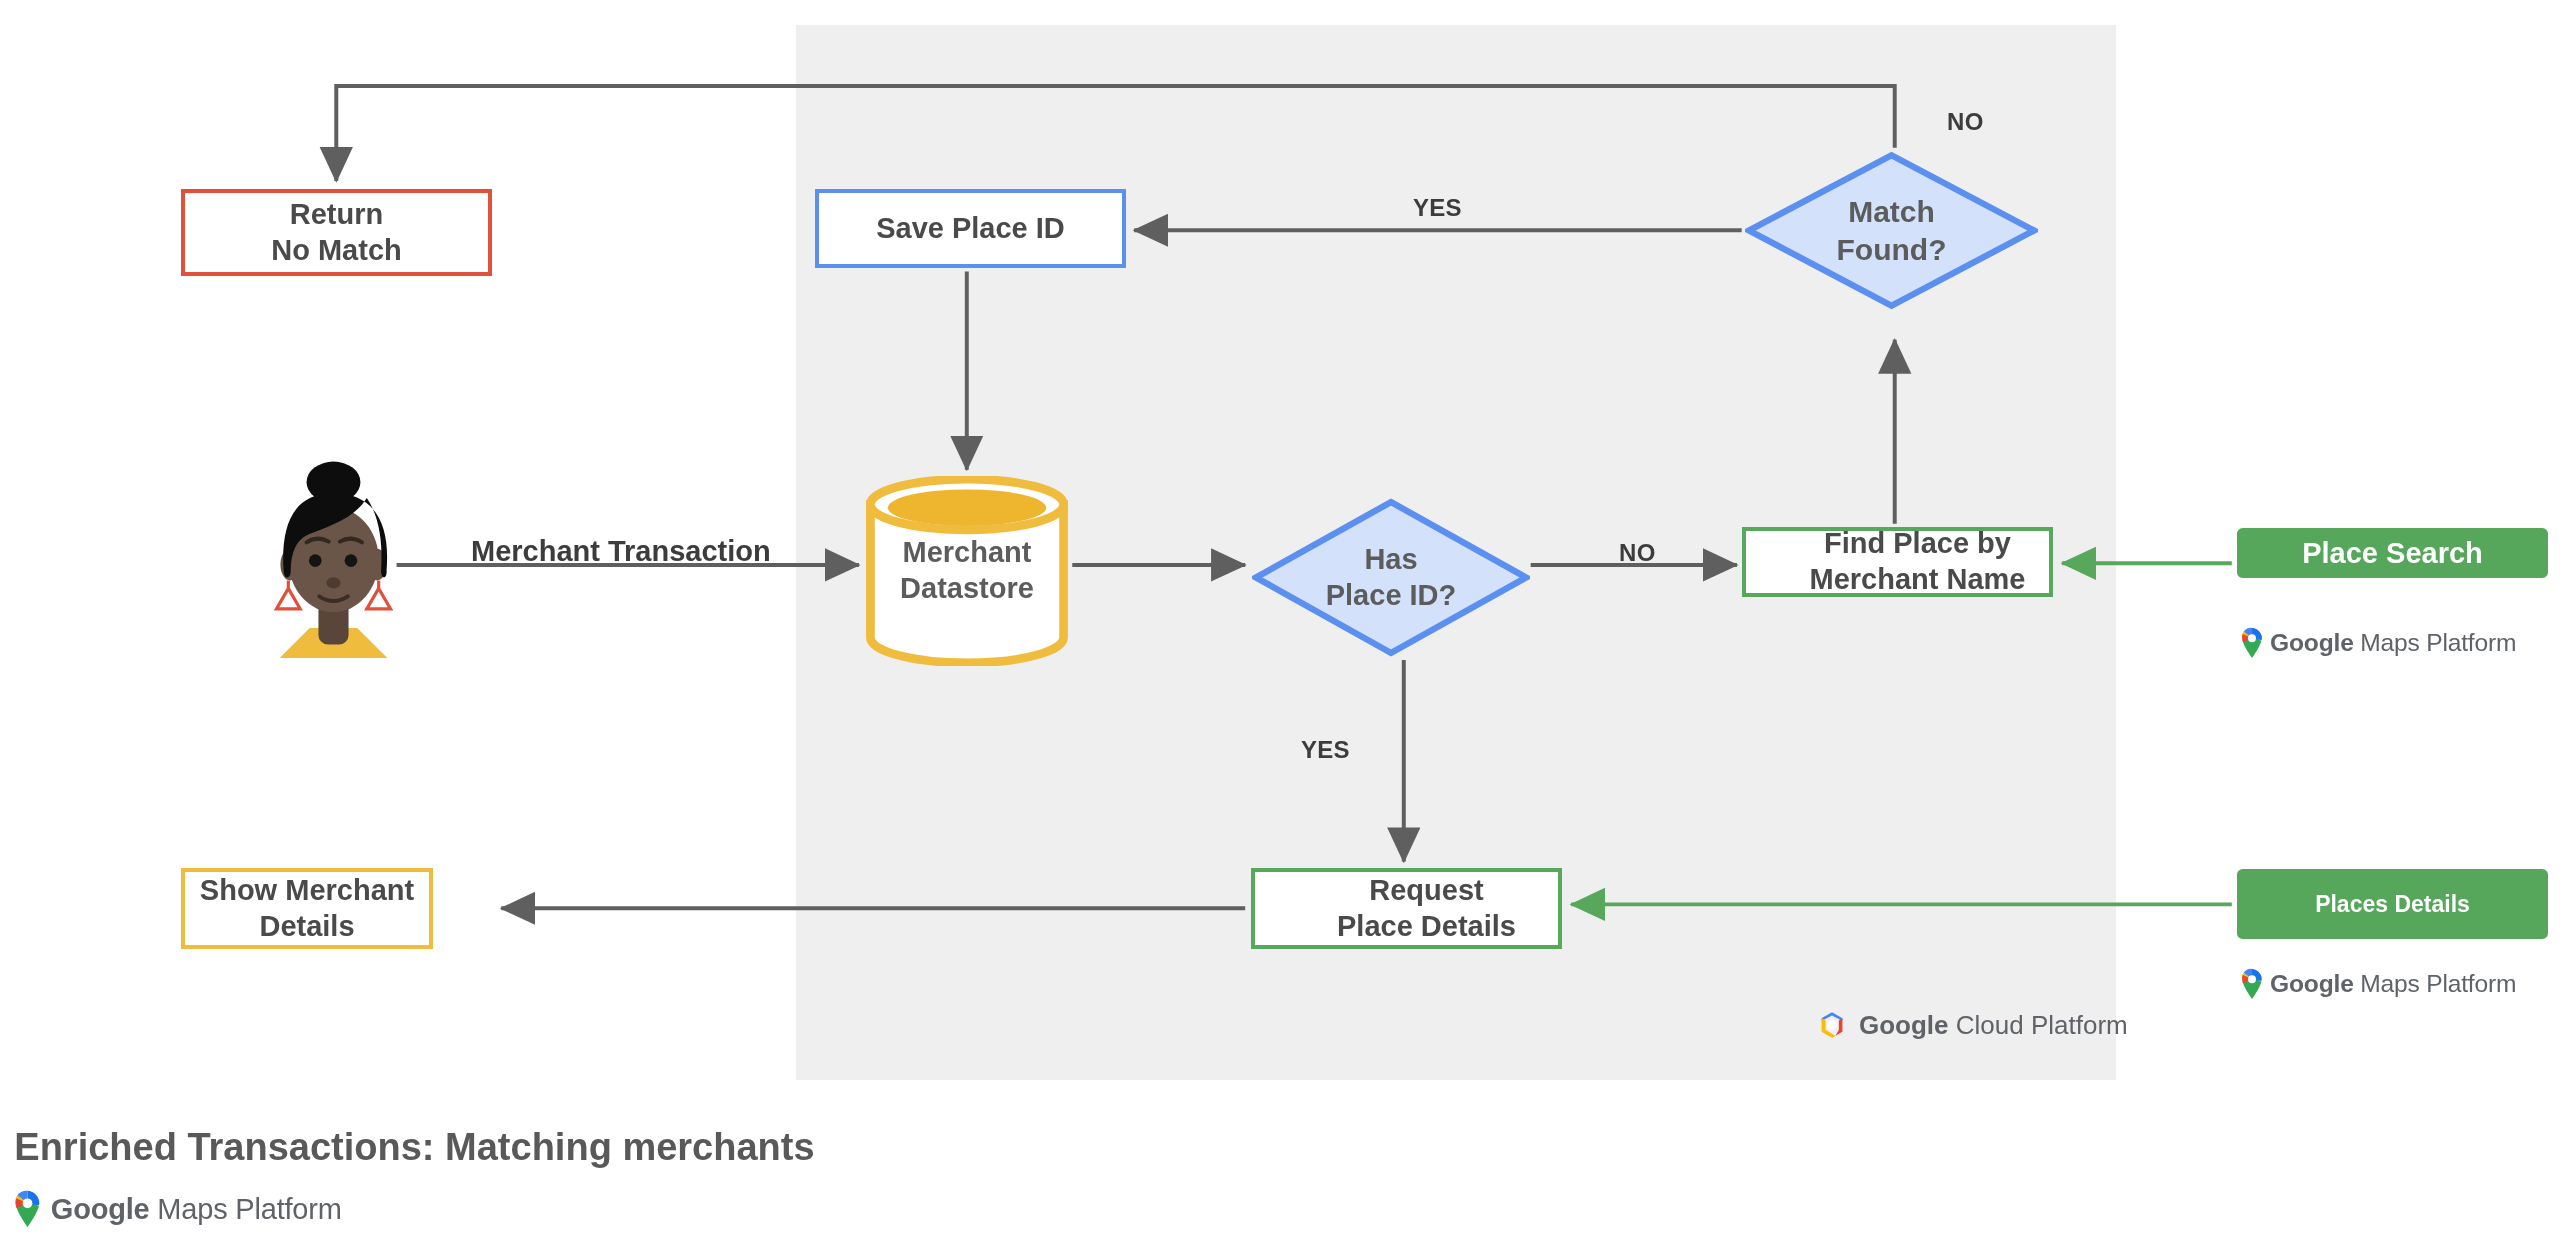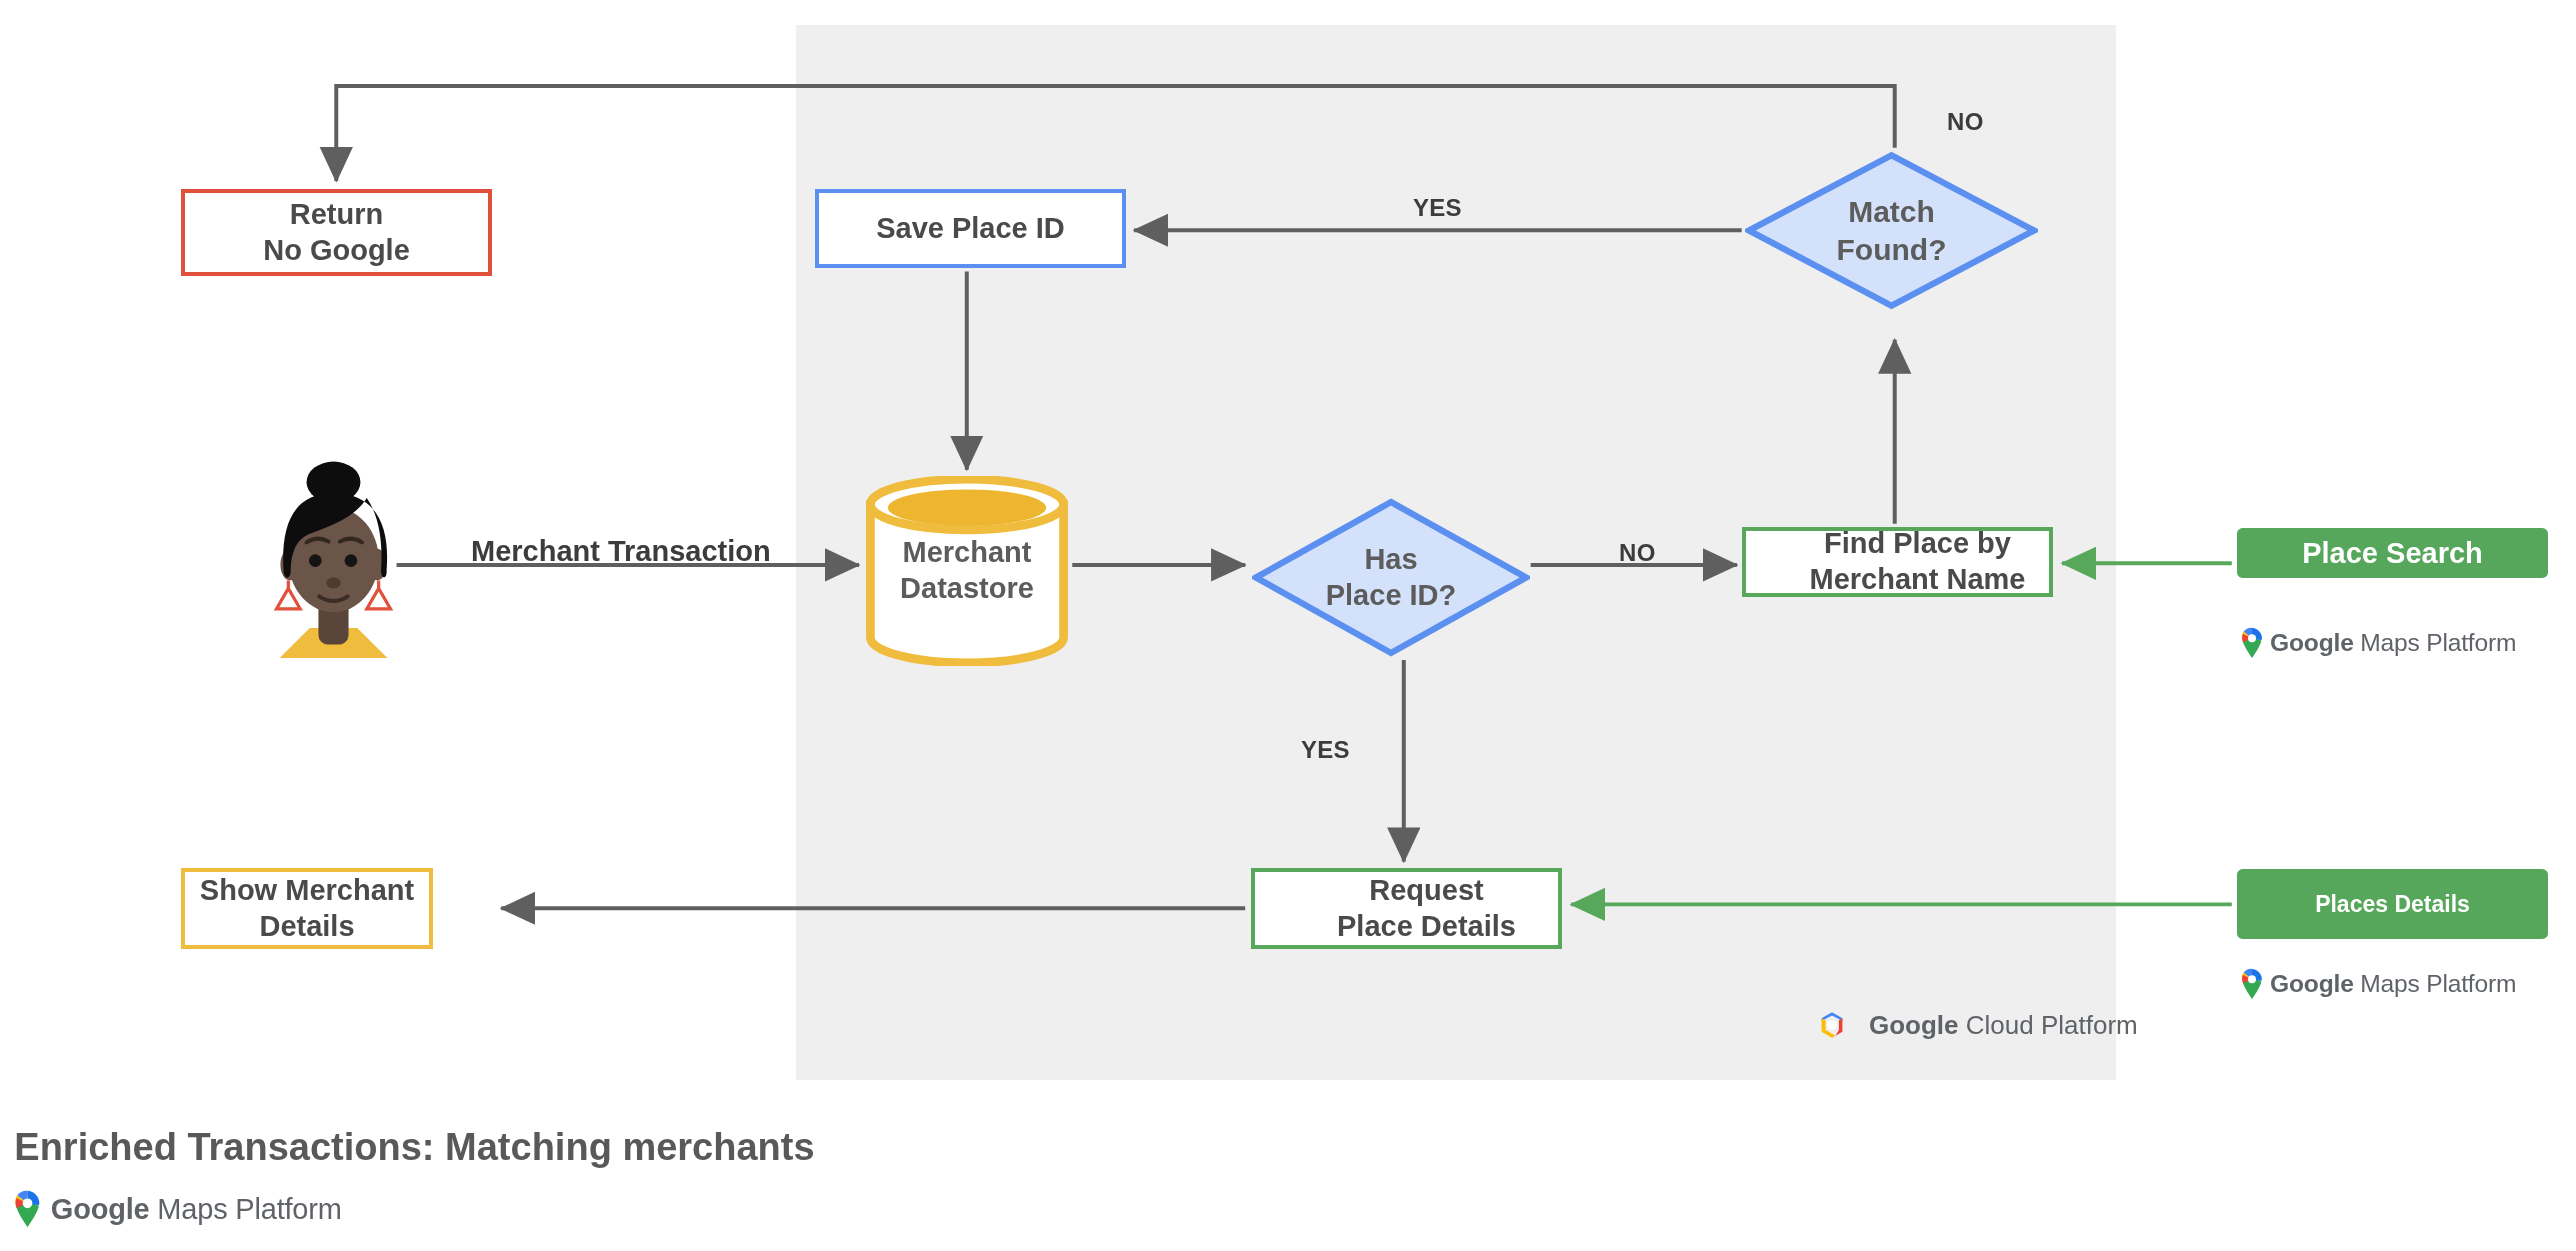--- a/index.html
+++ b/index.html
@@ -39,21 +39,21 @@
   }
   .flow-label{
     position:absolute;color:#3c3c3c;font-weight:bold;white-space:nowrap;
   }
   .gmp-logo{position:absolute;display:flex;align-items:center;gap:7.1px;}
   .gmp-logo .txt{
     font-size:24.6px;color:#5f6368;letter-spacing:-0.2px;white-space:nowrap;
   }
   .gmp-logo .txt b{font-weight:bold;color:#5f6368;}
   .gmp-logo .txt span{font-weight:normal;}
-  .gcp-logo{position:absolute;display:flex;align-items:center;gap:21px;}
+  .gcp-logo{position:absolute;display:flex;align-items:center;gap:11px;}
   .gcp-logo .txt{font-size:26px;color:#5f6368;white-space:nowrap;}
   .gcp-logo .txt b{font-weight:bold;}
   .caption{
     position:absolute;font-weight:bold;color:#595959;white-space:nowrap;
   }
   .avatar{position:absolute;}
 </style>
 </head>
 <body>
 
@@ -95,21 +95,21 @@
     <g stroke="#57a85a" stroke-width="5" fill="none">
 
       <path d="M2814,710 L2600,710" marker-end="url(#ahGreen)"></path>
 
       <path d="M2814,1140 L1981,1140" marker-end="url(#ahGreen)"></path>
     </g>
   </svg>
 
   <div class="node boxnode red" id="n-return" style="left: 181px; top: 189px; width: 311px; height: 87px; font-size: 29px;">
     <span class="lbl">Return
-No Google</span>
+No Match</span>
   </div>
 
   <div class="node boxnode blue" id="n-save" style="left: 815px; top: 189px; width: 311px; height: 79px; font-size: 29px;">
     <span class="lbl">Save Place ID</span>
   </div>
 
   <div class="node" id="n-datastore" style="left: 864px; top: 476px; width: 206px; height: 190px; font-size: 29px;">
     <svg width="206" height="190" viewBox="0 0 260 240">
       <path d="M8,36 L8,204 A122,32 0 0 0 252,204 L252,36 Z" fill="#ffffff" stroke="#f0bc3e" stroke-width="11"></path>
       <ellipse cx="130" cy="36" rx="122" ry="32" fill="#ffffff" stroke="#f0bc3e" stroke-width="11"></ellipse>

